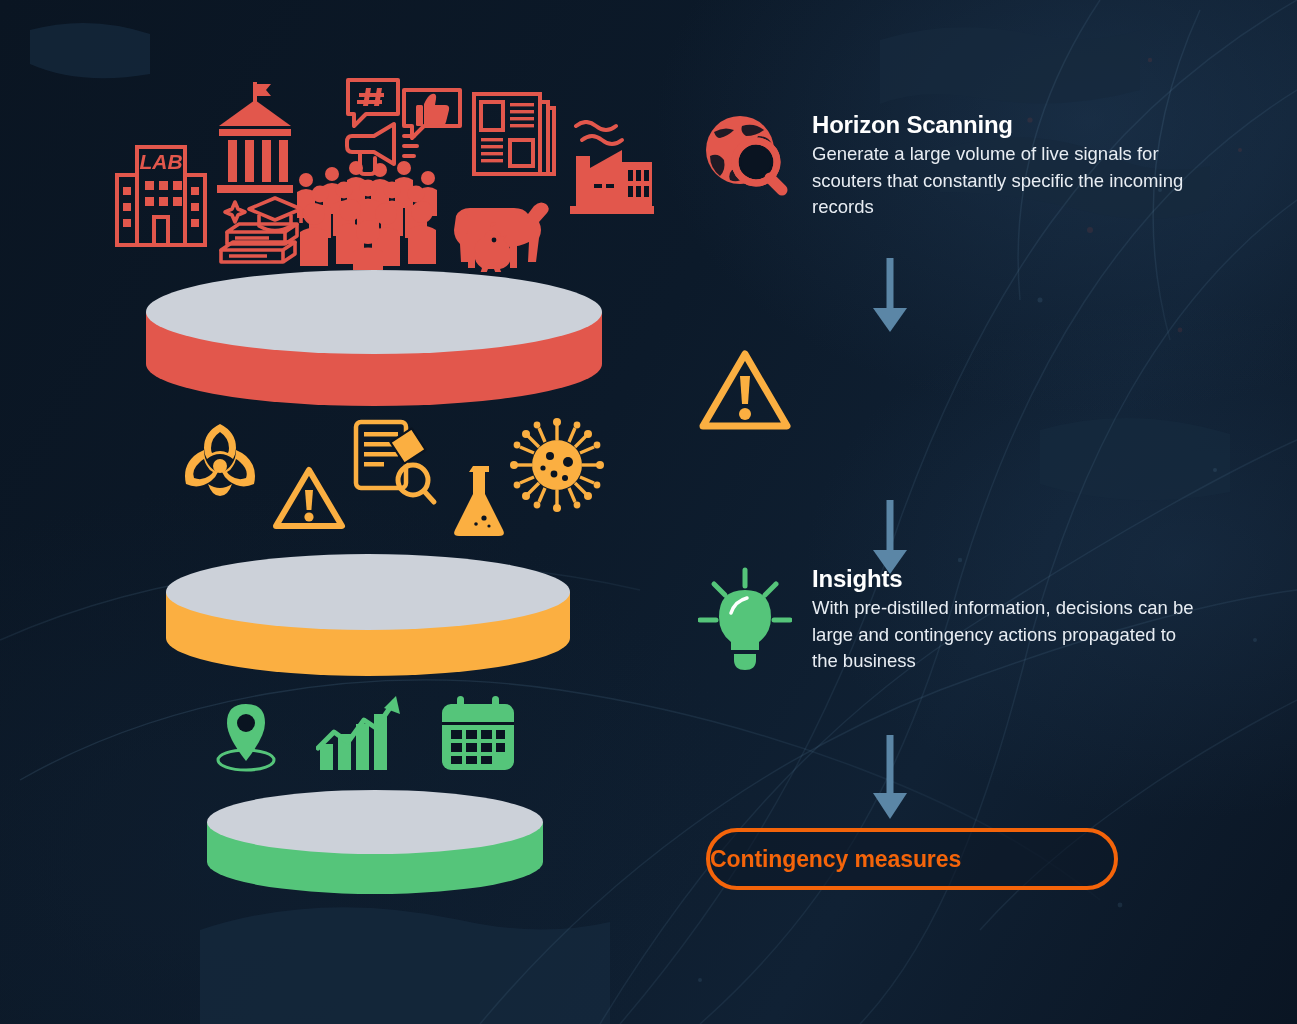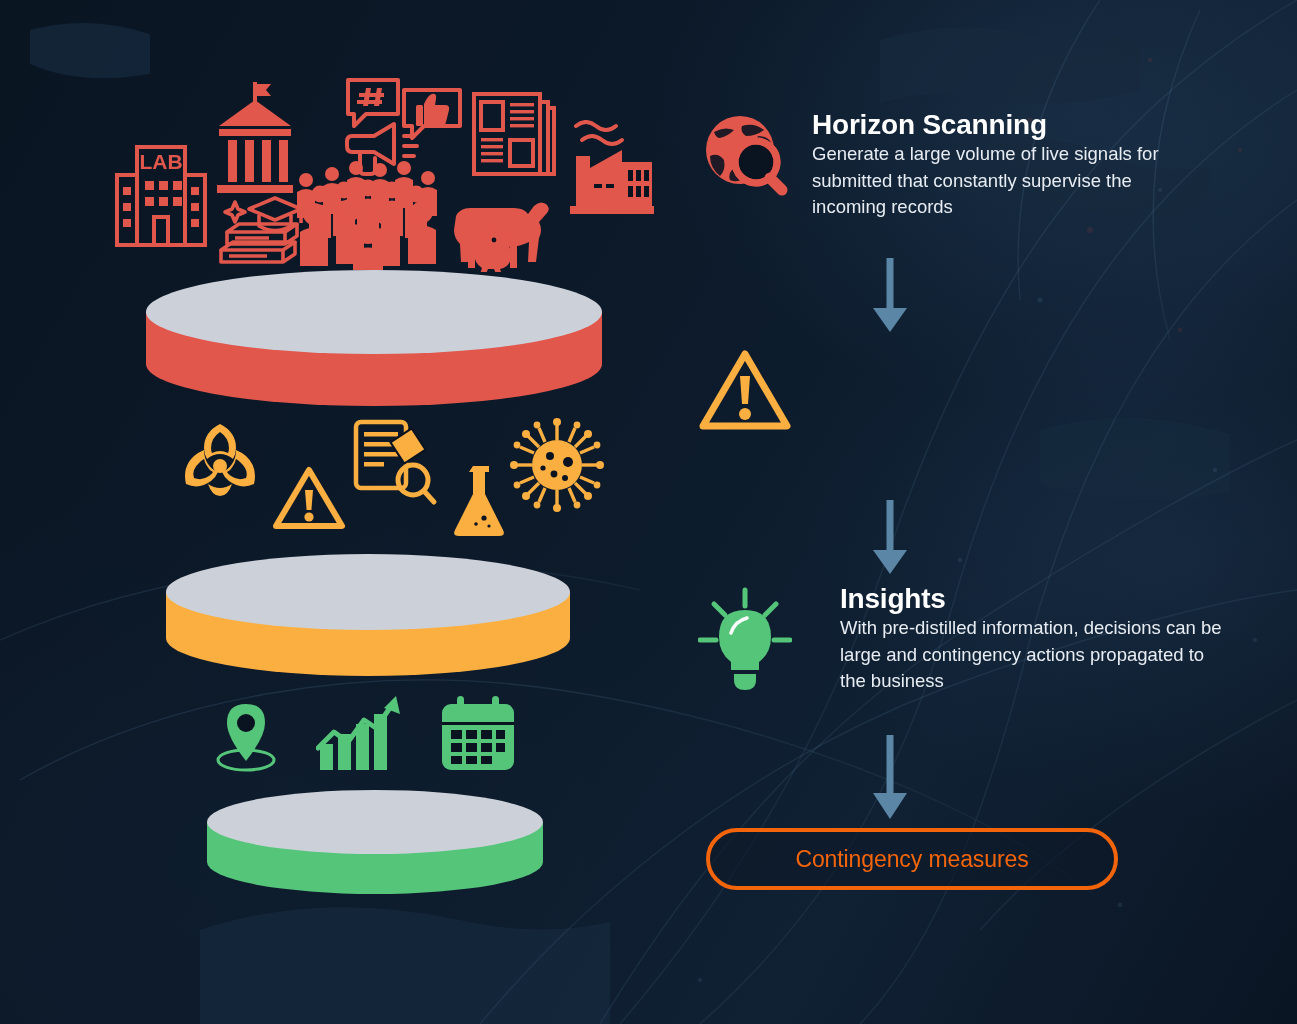--- a/index.html
+++ b/index.html
@@ -26,56 +26,56 @@
   .tex {
     position: absolute;
     inset: 0;
     pointer-events: none;
   }
   .tex svg { width: 100%; height: 100%; display: block; }
 
   
   .funnel { position: absolute; left: 0; top: 0; width: 680px; height: 1024px; }
 
-  .icon-row { position: absolute; display: flex; align-items: flex-end; }
+  .icon-row { position: absolute; display: flex; align-items: flex-end; font-style: italic; }
 
   .cyl { position: absolute; }
 
   
   .steps { position: absolute; left: 686px; top: 0; width: 611px; height: 1024px; }
   .step { position: absolute; display: flex; align-items: flex-start; }
   .step-icon { flex: 0 0 auto; width: 98px; display: flex; justify-content: center; }
   .step-text { margin-left: 18px; width: 392px; }
   .step-title {
     color: #ffffff;
-    font-size: 28px;
+    font-size: 24px;
     font-weight: bold;
     letter-spacing: -0.2px;
     margin: 0 0 3px 0;
     line-height: 26px;
   }
   .step-body {
     color: #e8edf3;
     font-size: 18.5px;
     line-height: 26.5px;
     margin: 0;
     font-weight: 400;
   }
   .arrow { position: absolute; }
   .cta {
     position: absolute;
     display: flex;
     align-items: center;
-    justify-content: center;
+    justify-content: flex-start;
     border: 4px solid #f4640a;
     border-radius: 40px;
     background: rgba(12,24,38,0.55);
     color: #f4640a;
     font-size: 23px;
-    font-weight: normal;
+    font-weight: bold;
     letter-spacing: -0.1px;
     box-sizing: border-box;
   }
 </style>
 </head>
 <body>
 
 <div id="stage">
 
   <div class="tex">
@@ -496,21 +496,21 @@
           <g fill="none" stroke="#e2574c" stroke-width="7">
             <circle cx="54" cy="50" r="21" fill="#0a1421"></circle>
           </g>
           <circle cx="54" cy="50" r="21" fill="none" stroke="#e2574c" stroke-width="7"></circle>
           <circle cx="54" cy="50" r="15" fill="#0a1421"></circle>
           <path d="M68 66 L80 78" stroke="#e2574c" stroke-width="11" stroke-linecap="round"></path>
         </svg>
       </div>
       <div class="step-text">
         <div class="step-title">Horizon Scanning</div>
-        <div class="step-body">Generate a large volume of live signals for submitted that constantly supervise the incoming records</div>
+        <div class="step-body">Generate a large volume of live signals for scouters that constantly specific the incoming records</div>
       </div>
     </div>
 
     <svg class="arrow" style="left:183px; top:258px;" width="42" height="76" viewBox="0 0 42 76">
       <path d="M21 0 V54" stroke="#5b86a6" stroke-width="7"></path>
       <path d="M4 50 H38 L21 74 Z" fill="#5b86a6"></path>
     </svg>
 
     <div class="step" style="left:10px; top:348px;">
       <div class="step-icon">
@@ -522,21 +522,21 @@
           </g>
         </svg>
       </div>
     </div>
 
     <svg class="arrow" style="left:183px; top:500px;" width="42" height="76" viewBox="0 0 42 76">
       <path d="M21 0 V54" stroke="#5b86a6" stroke-width="7"></path>
       <path d="M4 50 H38 L21 74 Z" fill="#5b86a6"></path>
     </svg>
 
-    <div class="step" style="left:10px; top:586px;gap:28px;">
+    <div class="step" style="left:10px; top:566px;">
       <div class="step-icon">
         <svg width="94" height="104" viewBox="0 0 94 104">
           <g stroke="#55c57a" stroke-width="5" stroke-linecap="round">
             <path d="M47 4 V20"></path>
             <path d="M16 18 L27 29"></path>
             <path d="M78 18 L67 29"></path>
             <path d="M2 54 H18"></path>
             <path d="M92 54 H76"></path>
           </g>
           <path d="M47 24 q-26 0 -26 27 q0 16 12 25 v8 h28 v-8 q12 -9 12 -25 q0 -27 -26 -27 z" fill="#55c57a"></path>

